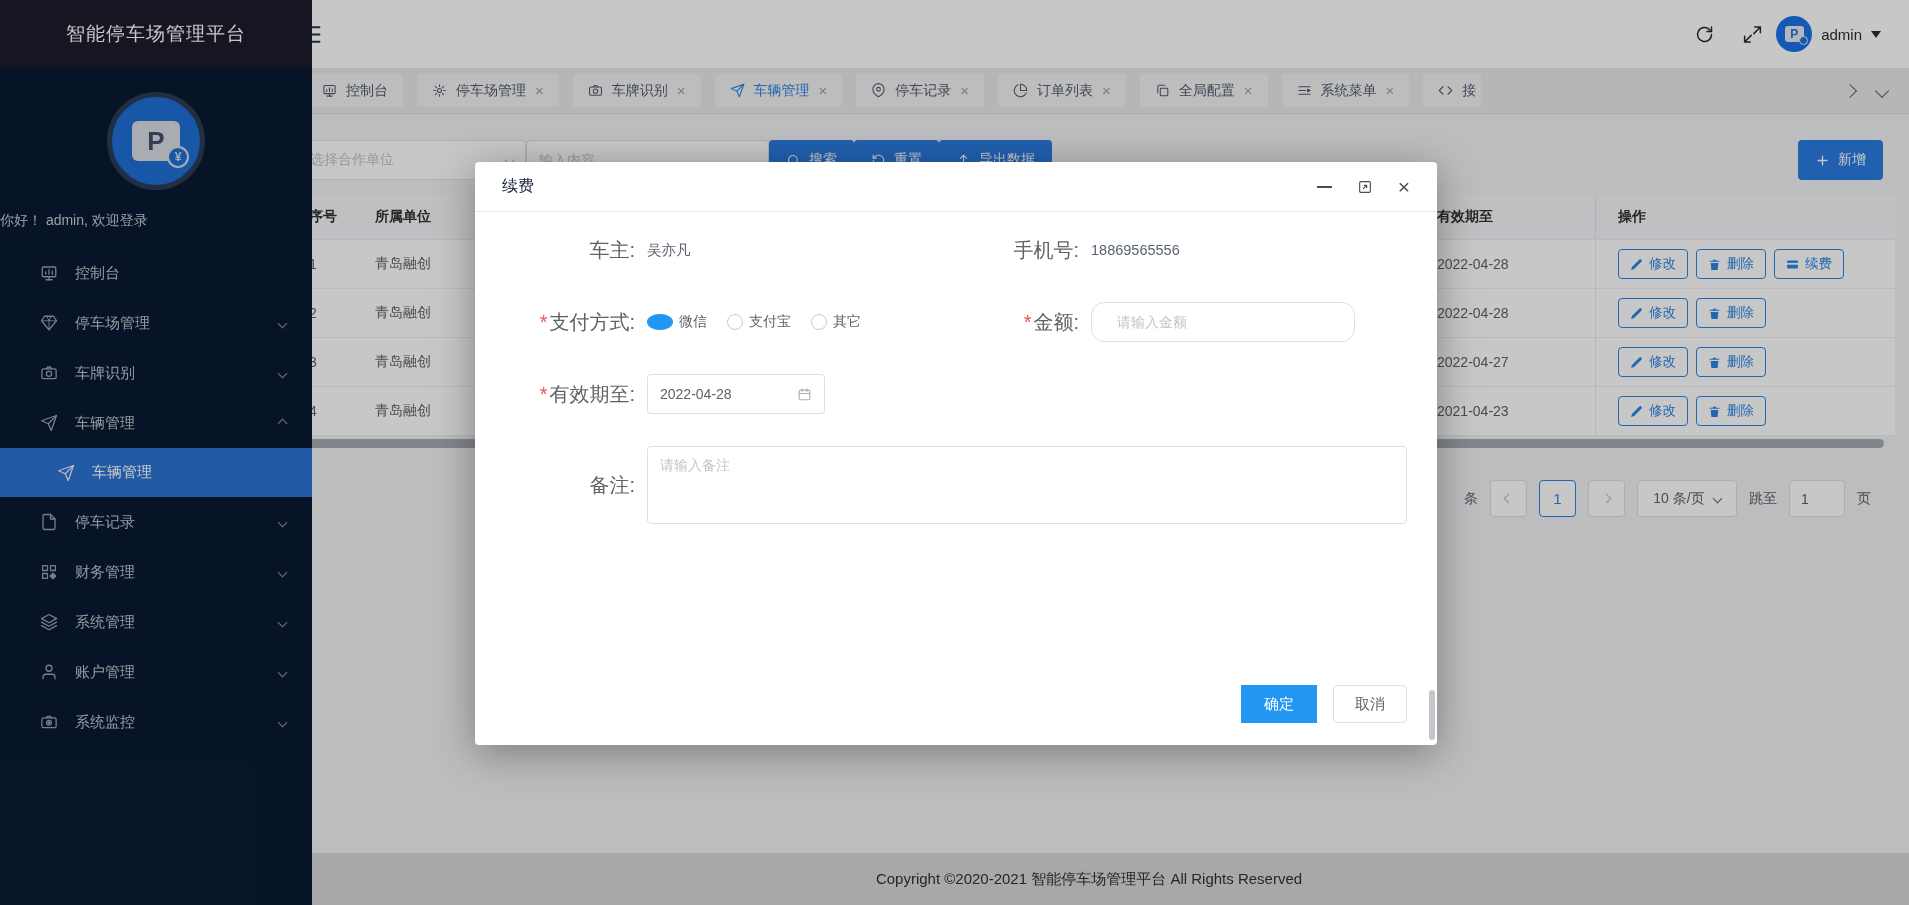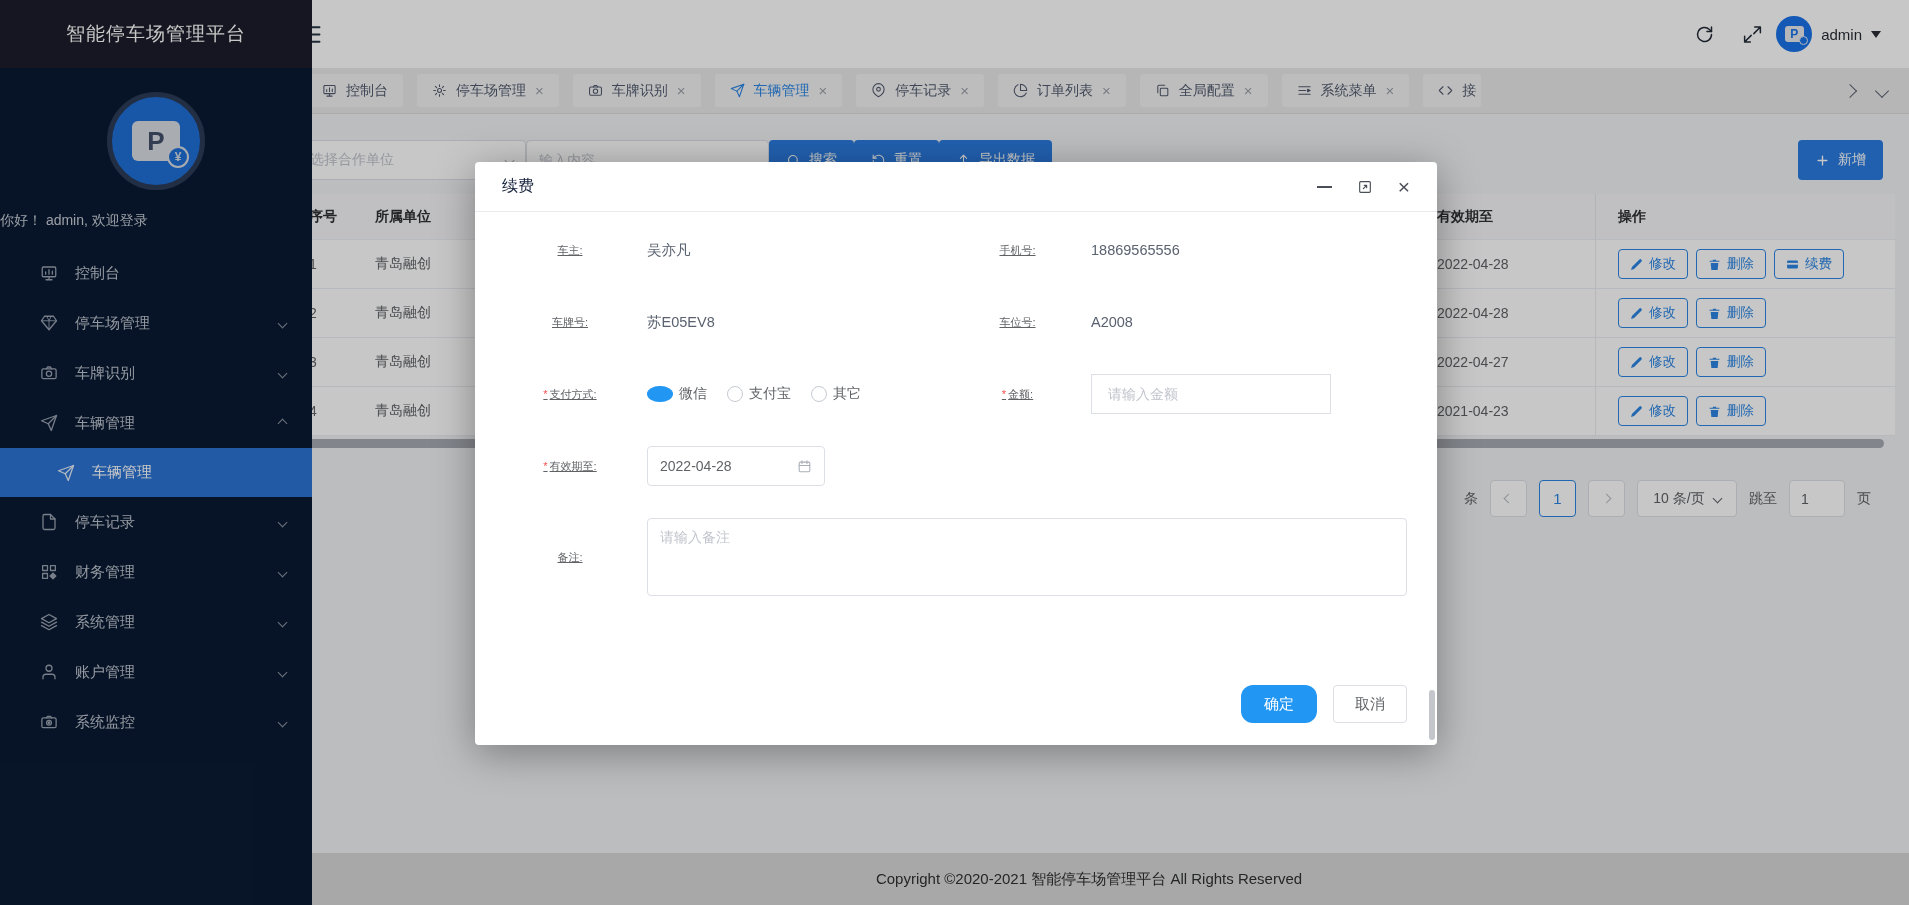--- a/index.html
+++ b/index.html
@@ -90,34 +90,34 @@
   .m-head { height:50px; border-bottom:1px solid #e8eaed; display:flex; align-items:center; padding:0 27px; flex:none; }
   .m-title { font-size:16px; color:#17233d; }
   .m-ctrls { margin-left:auto; display:flex; align-items:center; gap:25px; }
   .mc-min { width:15px; height:2px; background:#4a4f57; cursor:pointer; }
   .mc-max { width:16px; height:16px; color:#4a4f57; cursor:pointer; }
   .mc-close { font-size:21px; color:#4a4f57; line-height:1; cursor:pointer; }
   .m-body { padding:18px 30px 0; flex:1; }
   .f-row { display:flex; margin-bottom:32px; }
   .f-item { display:flex; align-items:center; width:50%; min-height:40px; }
   .f-item.wide { width:100%; }
-  .f-label { width:142px; text-align:center; color:#606266; font-size:11px; flex:none; padding-right:12px;text-decoration:underline; }
+  .f-label { width:142px; text-align:right; color:#606266; font-size:20px; flex:none; padding-right:12px; }
   .f-item.rcol .f-label { width:135px; }
   .req { color:#f24f4f; margin-right:2px; }
   .f-value { color:#5a6270; font-size:14.5px; }
   .radio { display:flex; align-items:center; gap:6px; margin-right:20px; color:#606266; cursor:pointer; }
   .rdot { width:16px; height:16px; border-radius:50%; border:1px solid #c6cad1; background:#fff; flex:none; }
   .rdot.sel { border-color:#2196f3; background:#2196f3; }
   .rdot.sel::after { content:''; display:block; width:6px; height:6px; background:#fff; border-radius:50%; margin:5px auto; }
-  .amount-input { width:240px; height:40px; border:1px solid #dcdfe6; border-radius:0; display:flex; align-items:center; padding:0 16px; }
+  .amount-input { width:264px; height:40px; border:1px solid #dcdfe6; border-radius:13px; display:flex; align-items:center; padding:0 25px; }
   .date-input { width:178px; height:40px; border:1px solid #dcdfe6; border-radius:4px; display:flex; align-items:center; justify-content:space-between; padding:0 12px; color:#606266; cursor:pointer; }
   .cal-icon { width:15px; height:15px; color:#a9aeb8; }
   .remark-ta { flex:1; height:78px; border:1px solid #dcdfe6; border-radius:4px; resize:none; outline:none; padding:10px 12px; font-size:14px; color:#606266; }
   .m-foot { display:flex; justify-content:flex-end; gap:16px; padding:0 30px 22px; flex:none; }
-  .btn-ok { background:#2196f3; color:#fff; border:none; border-radius:12px; height:38px; padding:0 23px; font-size:15px; cursor:pointer; }
+  .btn-ok { background:#2196f3; color:#fff; border:none; border-radius:0; height:38px; padding:0 23px; font-size:15px; cursor:pointer; }
   .btn-cancel { background:#fff; color:#606266; border:1px solid #dcdfe6; border-radius:4px; height:38px; padding:0 21px; font-size:15px; cursor:pointer; }
   .m-scrollthumb { position:absolute; right:2px; bottom:5px; width:6px; height:50px; border-radius:3px; background:#c3c6cb; }
 </style>
 </head>
 <body>
 
 <aside class="sidebar">
   <div class="sidebar-header">智能停车场管理平台</div>
   <div class="logo-wrap">
     <div class="logo-circle">
@@ -581,30 +581,20 @@
       <div class="f-item">
         <span class="f-label">车主:</span>
         <span class="f-value">吴亦凡</span>
       </div>
       <div class="f-item rcol">
         <span class="f-label">手机号:</span>
         <span class="f-value">18869565556</span>
       </div>
     </div>
 
-    <div class="f-row">
-      <div class="f-item">
-        <span class="f-label">车牌号:</span>
-        <span class="f-value">苏E05EV8</span>
-      </div>
-      <div class="f-item rcol">
-        <span class="f-label">车位号:</span>
-        <span class="f-value">A2008</span>
-      </div>
-    </div>
 
     <div class="f-row">
       <div class="f-item">
         <span class="f-label"><span class="req">*</span><span>支付方式:</span></span>
         <span class="radio">
           <span class="rdot sel"></span>
           <span>微信</span>
         </span>
         <span class="radio">
           <span class="rdot"></span>

